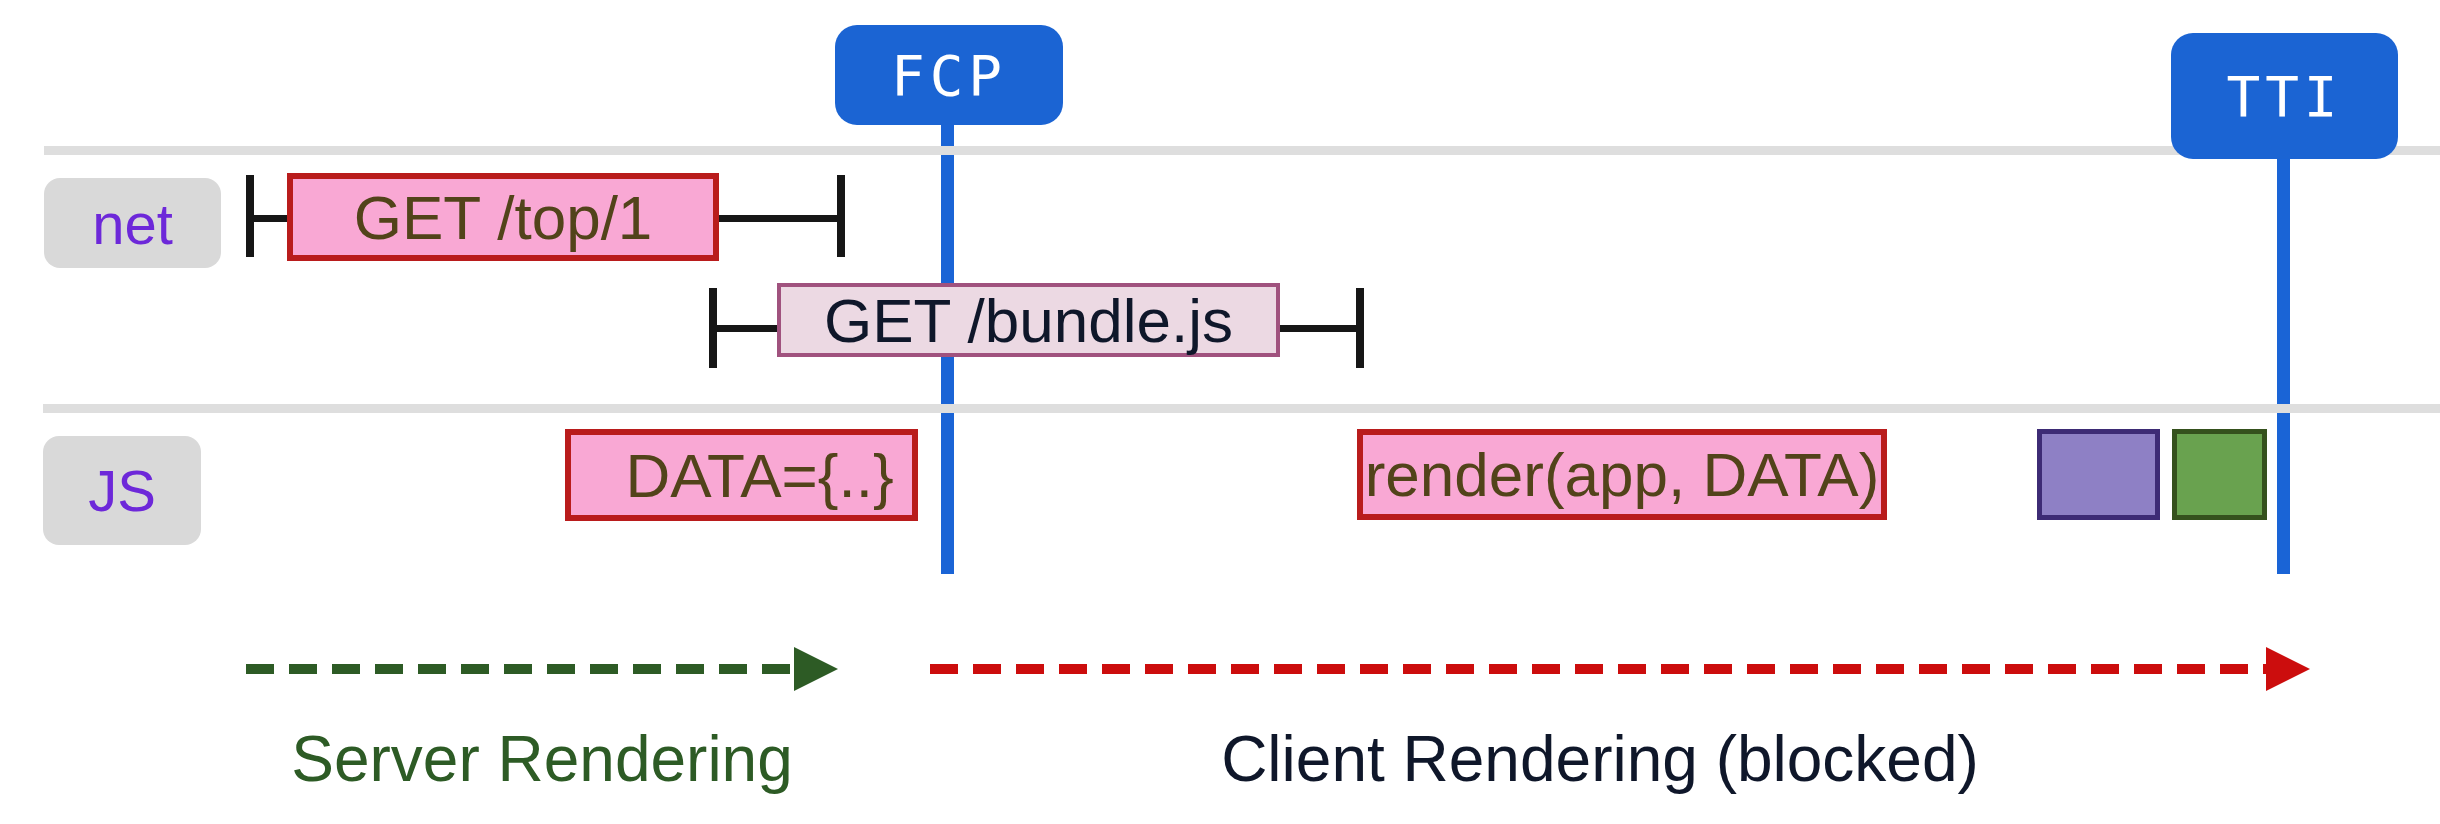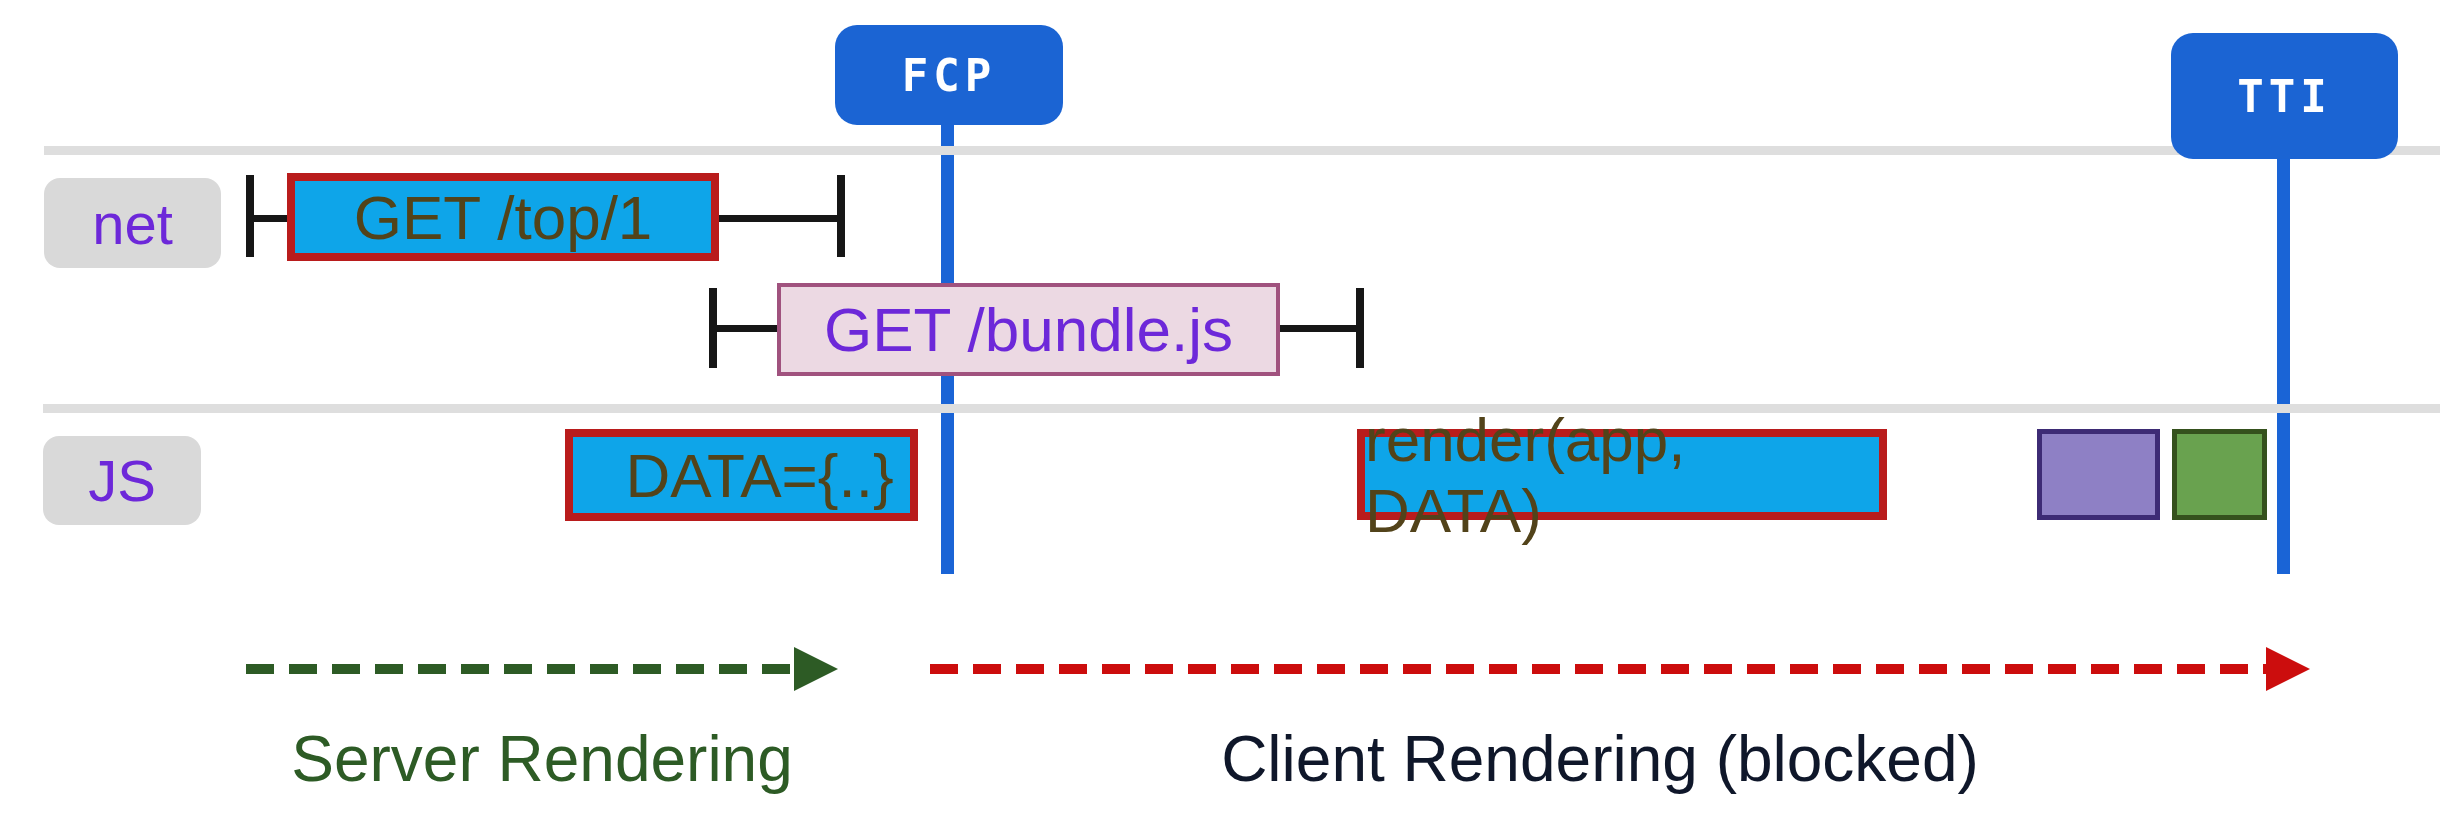--- a/index.html
+++ b/index.html
@@ -14,51 +14,51 @@
   
   .track { position:absolute; height:9px; background:#dedede; z-index:2; }
   .net-track { left:44px; top:146px; width:2396px; }
   .js-track  { left:43px; top:404px; width:2397px; }
   
   .lane-label {
     position:absolute; background:#d9d9d9; color:#6d28d9; border-radius:16px;
     display:flex; align-items:center; justify-content:center; font-size:58px; z-index:3;margin-top:32px;
   }
   .net-label { left:44px; top:146px; width:177px; height:90px; }
-  .js-label  { left:43px; top:404px; width:158px; height:89px; }
+  .js-label  { left:43px; top:404px; width:158px; height:109px; }
   
   .whisker { position:absolute; height:7px; background:#161616; z-index:2; }
   .tick { position:absolute; width:8px; background:#161616; z-index:2; }
   .top1-whisker { left:249px; top:215px; width:593px; }
   .top1-tick-l { left:246px; top:175px; height:82px; }
   .top1-tick-r { left:837px; top:175px; height:82px; }
   .bundle-whisker { left:712px; top:325px; width:648px; }
   .bundle-tick-l { left:709px; top:288px; height:80px; }
   .bundle-tick-r { left:1356px; top:288px; height:80px; }
   
   .box {
     position:absolute; z-index:3; box-sizing:border-box;
     display:flex; align-items:center; justify-content:center; font-size:62px;
   }
-  .yellow { background:#0ea5e9; border:8px solid #b91c1c; color:#52431a; }
+  .yellow { background:#f9a8d4; border:6px solid #b91c1c; color:#52431a; }
   .top1-box   { left:287px;  top:173px; width:432px; height:88px; }
-  .bundle-box { left:777px;  top:283px; width:503px; height:93px;
-                background:#ecd9e3; border:4px solid #a0527e; color:#6d28d9; }
+  .bundle-box { left:777px;  top:283px; width:503px; height:74px;
+                background:#ecd9e3; border:4px solid #a0527e; color:#0f172a; }
   .data-box   { left:565px;  top:429px; width:353px; height:92px;padding-left:36px; }
   .render-box { left:1357px; top:429px; width:530px; height:91px; }
   .purple-box { left:2037px; top:429px; width:123px; height:91px;
                 background:#8e80c5; border:5px solid #3d2b75; }
   .greent-box { left:2172px; top:429px; width:95px;  height:91px;
                 background:#69a24f; border:5px solid #35511d; }
   
   .badge {
     position:absolute; background:#1b64d3; color:#ffffff; border-radius:22px;
     display:flex; align-items:center; justify-content:center; z-index:4;
-    font-family:"DejaVu Sans Mono", monospace; font-weight:bold;
-    font-size:44px; letter-spacing:5px;
+    font-family:"DejaVu Sans Mono", monospace; font-weight:normal;
+    font-size:56px; letter-spacing:5px;
   }
   .fcp-badge { left:835px;  top:25px; width:228px; height:100px; }
   .tti-badge { left:2171px; top:33px; width:227px; height:126px; }
   
   .dash-line { position:absolute; height:10px; z-index:3; }
   .server-dashes {
     left:246px; top:664px; width:552px;
     background:repeating-linear-gradient(90deg,#2d5b25 0 28px,transparent 28px 43px);
   }
   .client-dashes {

